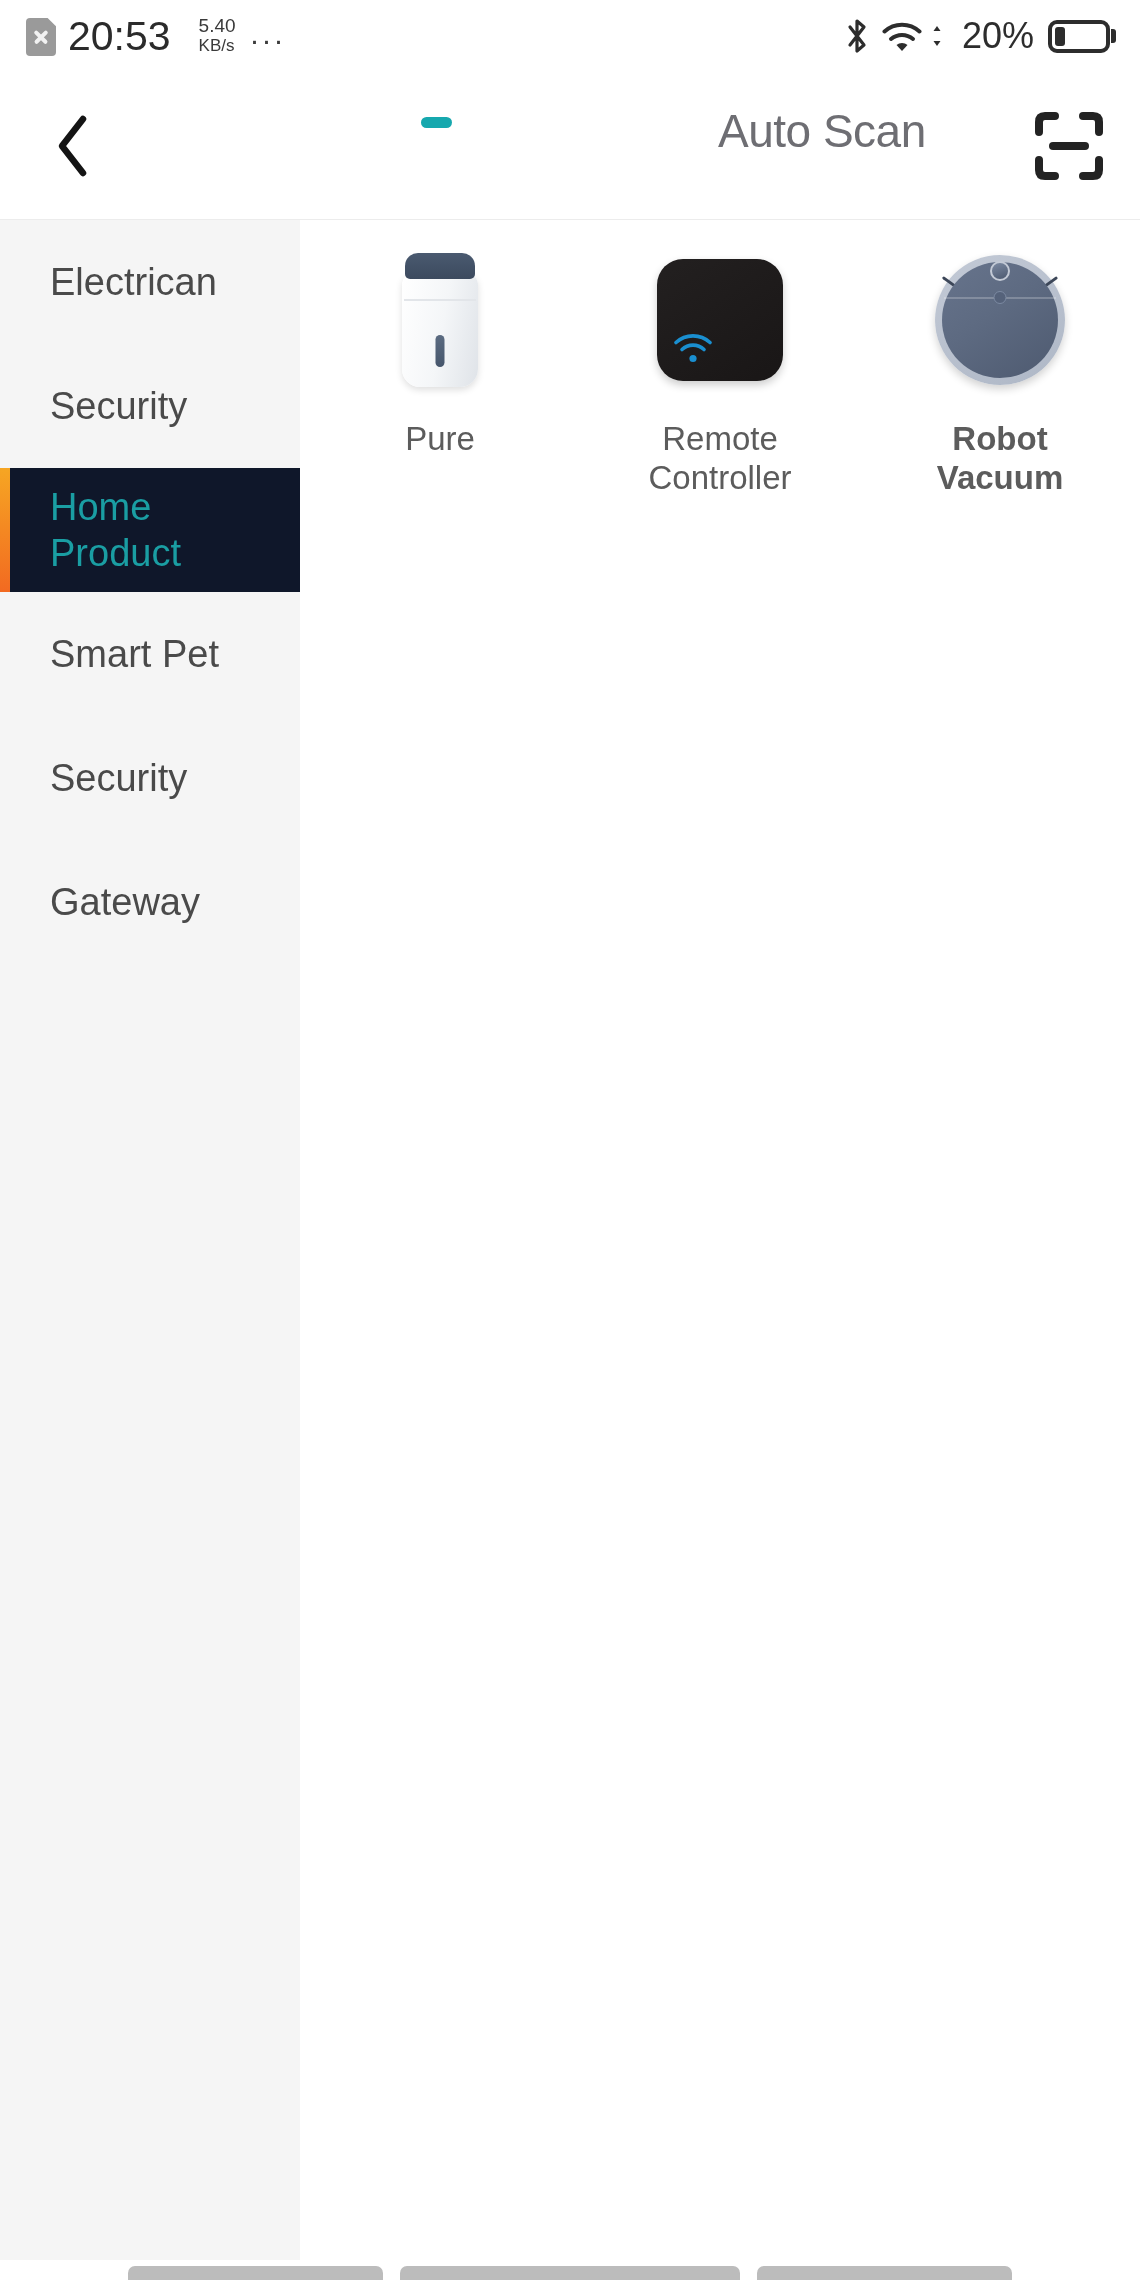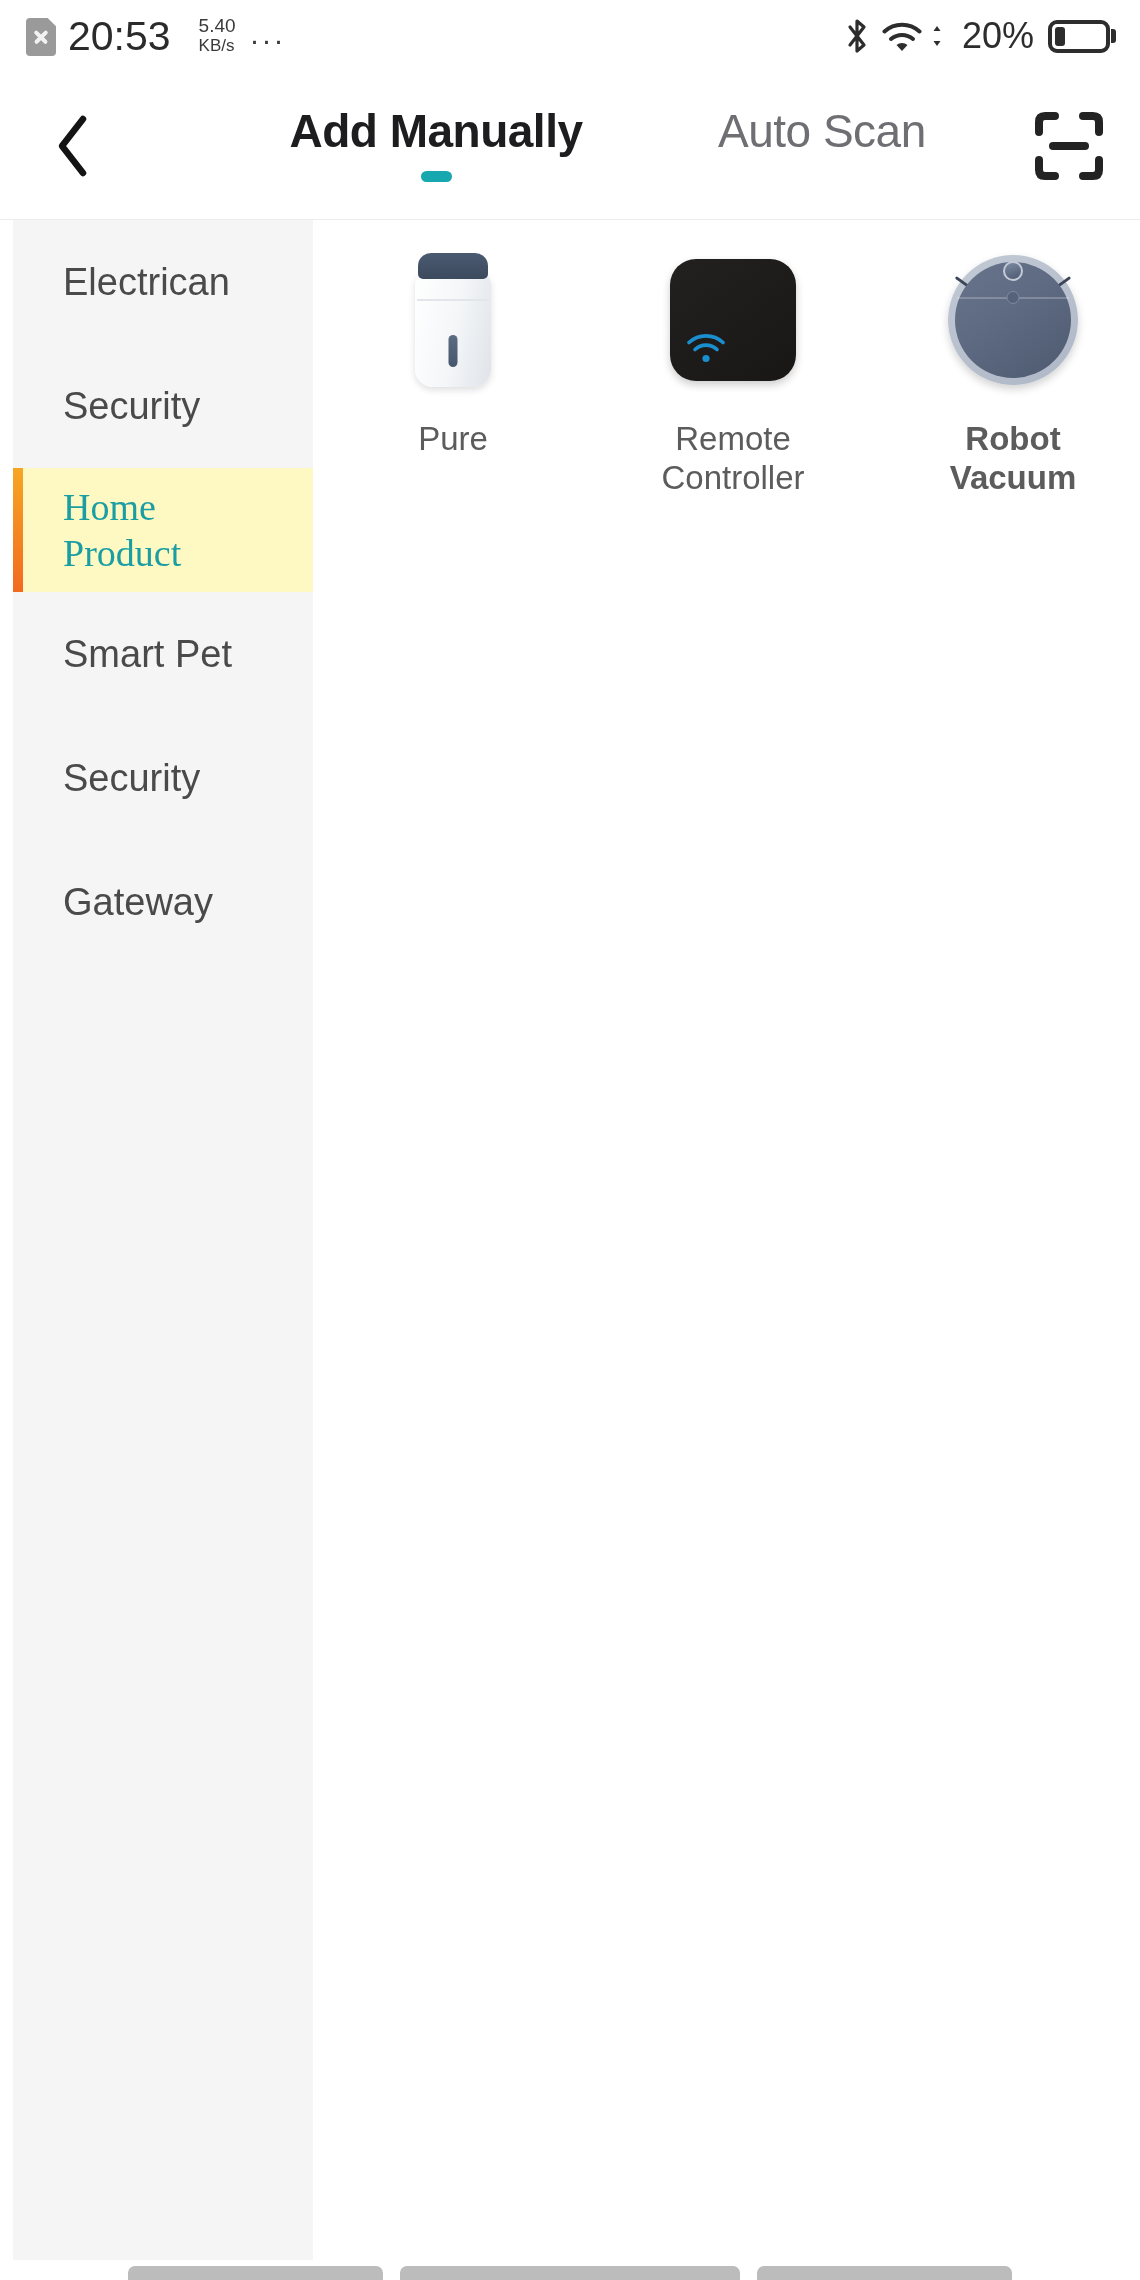--- a/index.html
+++ b/index.html
@@ -78,35 +78,35 @@
   .tab-auto {
     position:absolute; left:718px; top:32px;
     font-size:46px; color:#6e6e73; font-weight:400; letter-spacing:-0.5px; white-space:nowrap;
   }
   .scan-btn {
     position:absolute; right:28px; top:50%; transform:translateY(-50%);
     width:86px; height:86px; display:flex; align-items:center; justify-content:center;
   }
 
   
-  .body-area { position:absolute; top:220px; left:13px; width:1032px; height:2060px; background:#ffffff; }
+  .body-area { position:absolute; top:220px; left:0; width:1032px; height:2060px; background:#ffffff; }
 
   .sidebar {
     position:absolute; top:0; left:0; width:300px; height:2040px;
     background:#f5f5f5;
   }
   .side-item {
     position:absolute; left:0; width:300px;
     display:flex; align-items:center;
     padding-left:50px; padding-right:14px;
   }
   .side-item .txt {
     font-size:38px; color:#4a4a4a; line-height:46px; font-weight:400;
   }
-  .side-item.active { background:#fef9c3;font-family:Liberation Serif, serif; }
+  .side-item.active { background:#0f172a; }
   .side-item.active .txt { color:#1a9ea3; }
   .accent-bar {
     position:absolute; left:0; top:0; width:10px; height:100%;
     background:linear-gradient(180deg,#f6a623 0%,#f26a21 100%);
   }
 
   .content { position:absolute; top:0; left:300px; width:840px; height:2040px; background:#ffffff; }
   .grid { position:absolute; top:25px; left:0; width:840px; display:flex; }
   .tile { width:280px; display:flex; flex-direction:column; align-items:center; }
   .tile .art { height:150px; display:flex; align-items:center; justify-content:center; }
@@ -209,21 +209,20 @@
 </div>
 
 <div class="header">
   <div class="back-btn">
     <svg width="42" height="70" viewBox="0 0 42 70">
       <path d="M31 8 L10 35 L31 62" fill="none" stroke="#141414" stroke-width="6.5" stroke-linecap="round" stroke-linejoin="round"></path>
     </svg>
   </div>
 
   <div class="tab-manual">
-    <div class="label">Add Manually</div>
     <div class="tab-indicator" style="background:#16a8ae"></div>
   </div>
 
   <div class="tab-auto">
     <span>Auto Scan</span>
   </div>
 
   <div class="scan-btn">
     <svg width="72" height="72" viewBox="0 0 72 72">
       <path d="M6 22 L6 12 Q6 6 12 6 L22 6" fill="none" stroke="#232323" stroke-width="8" stroke-linecap="round"></path>

